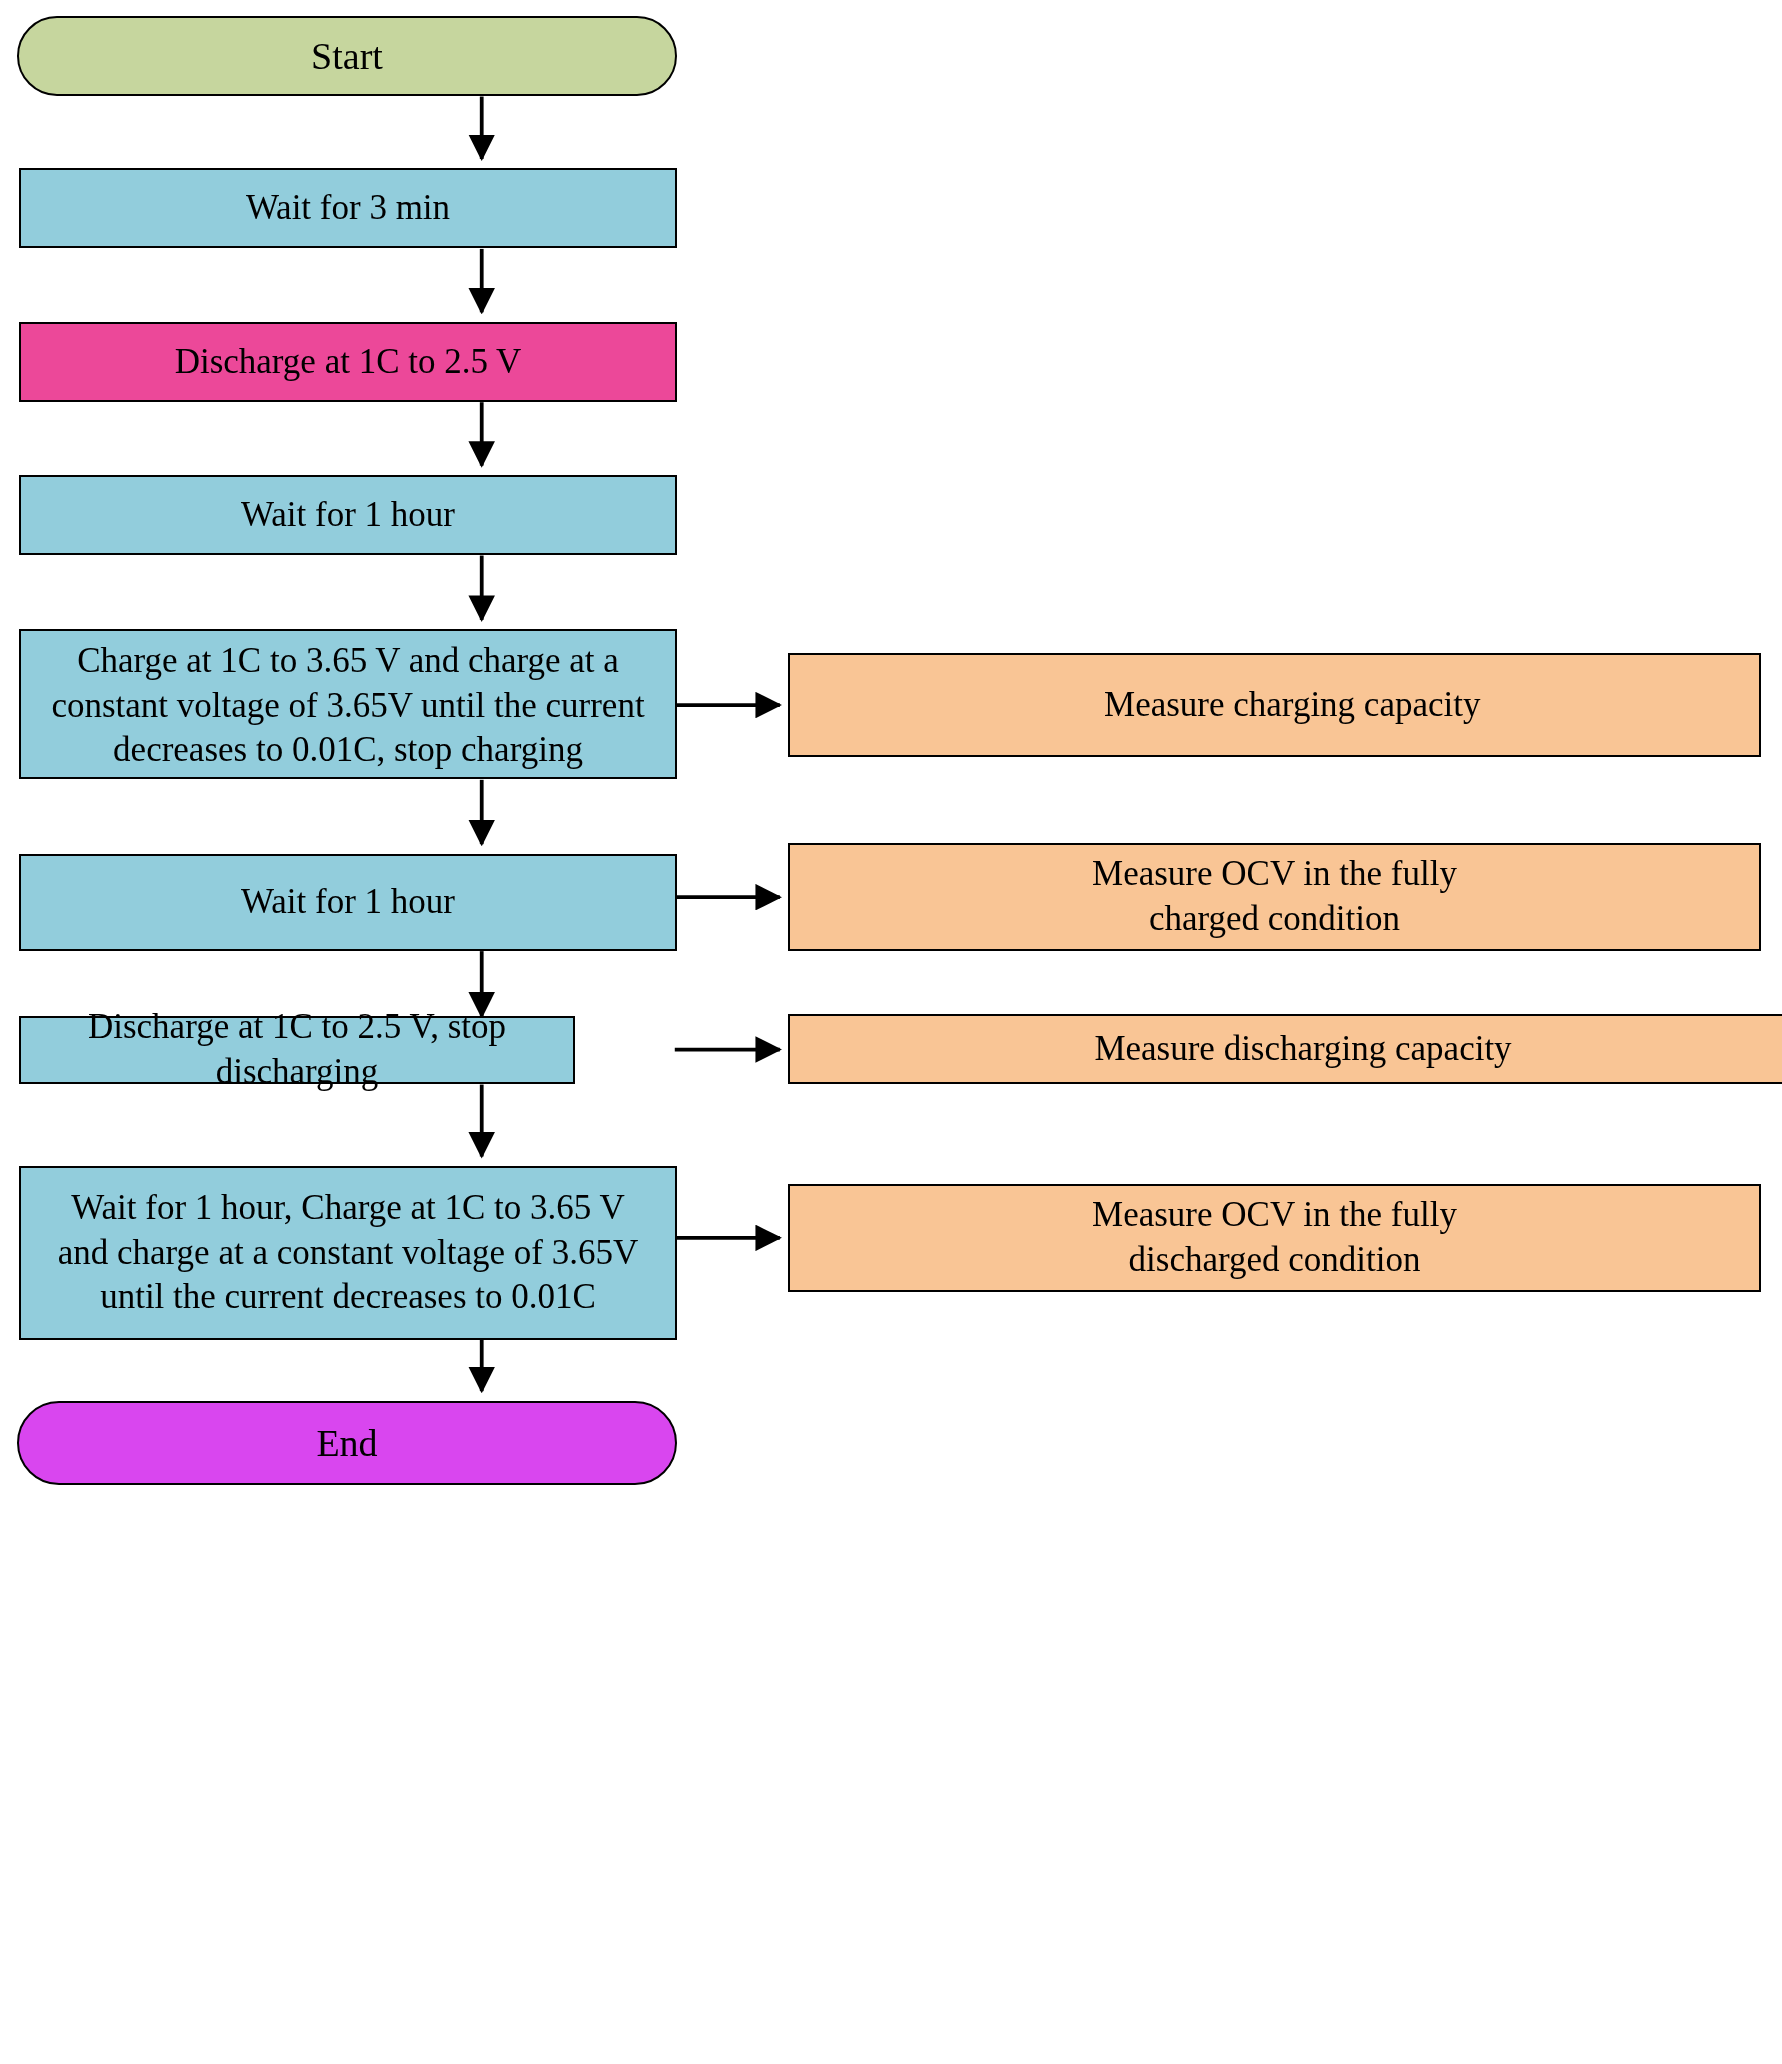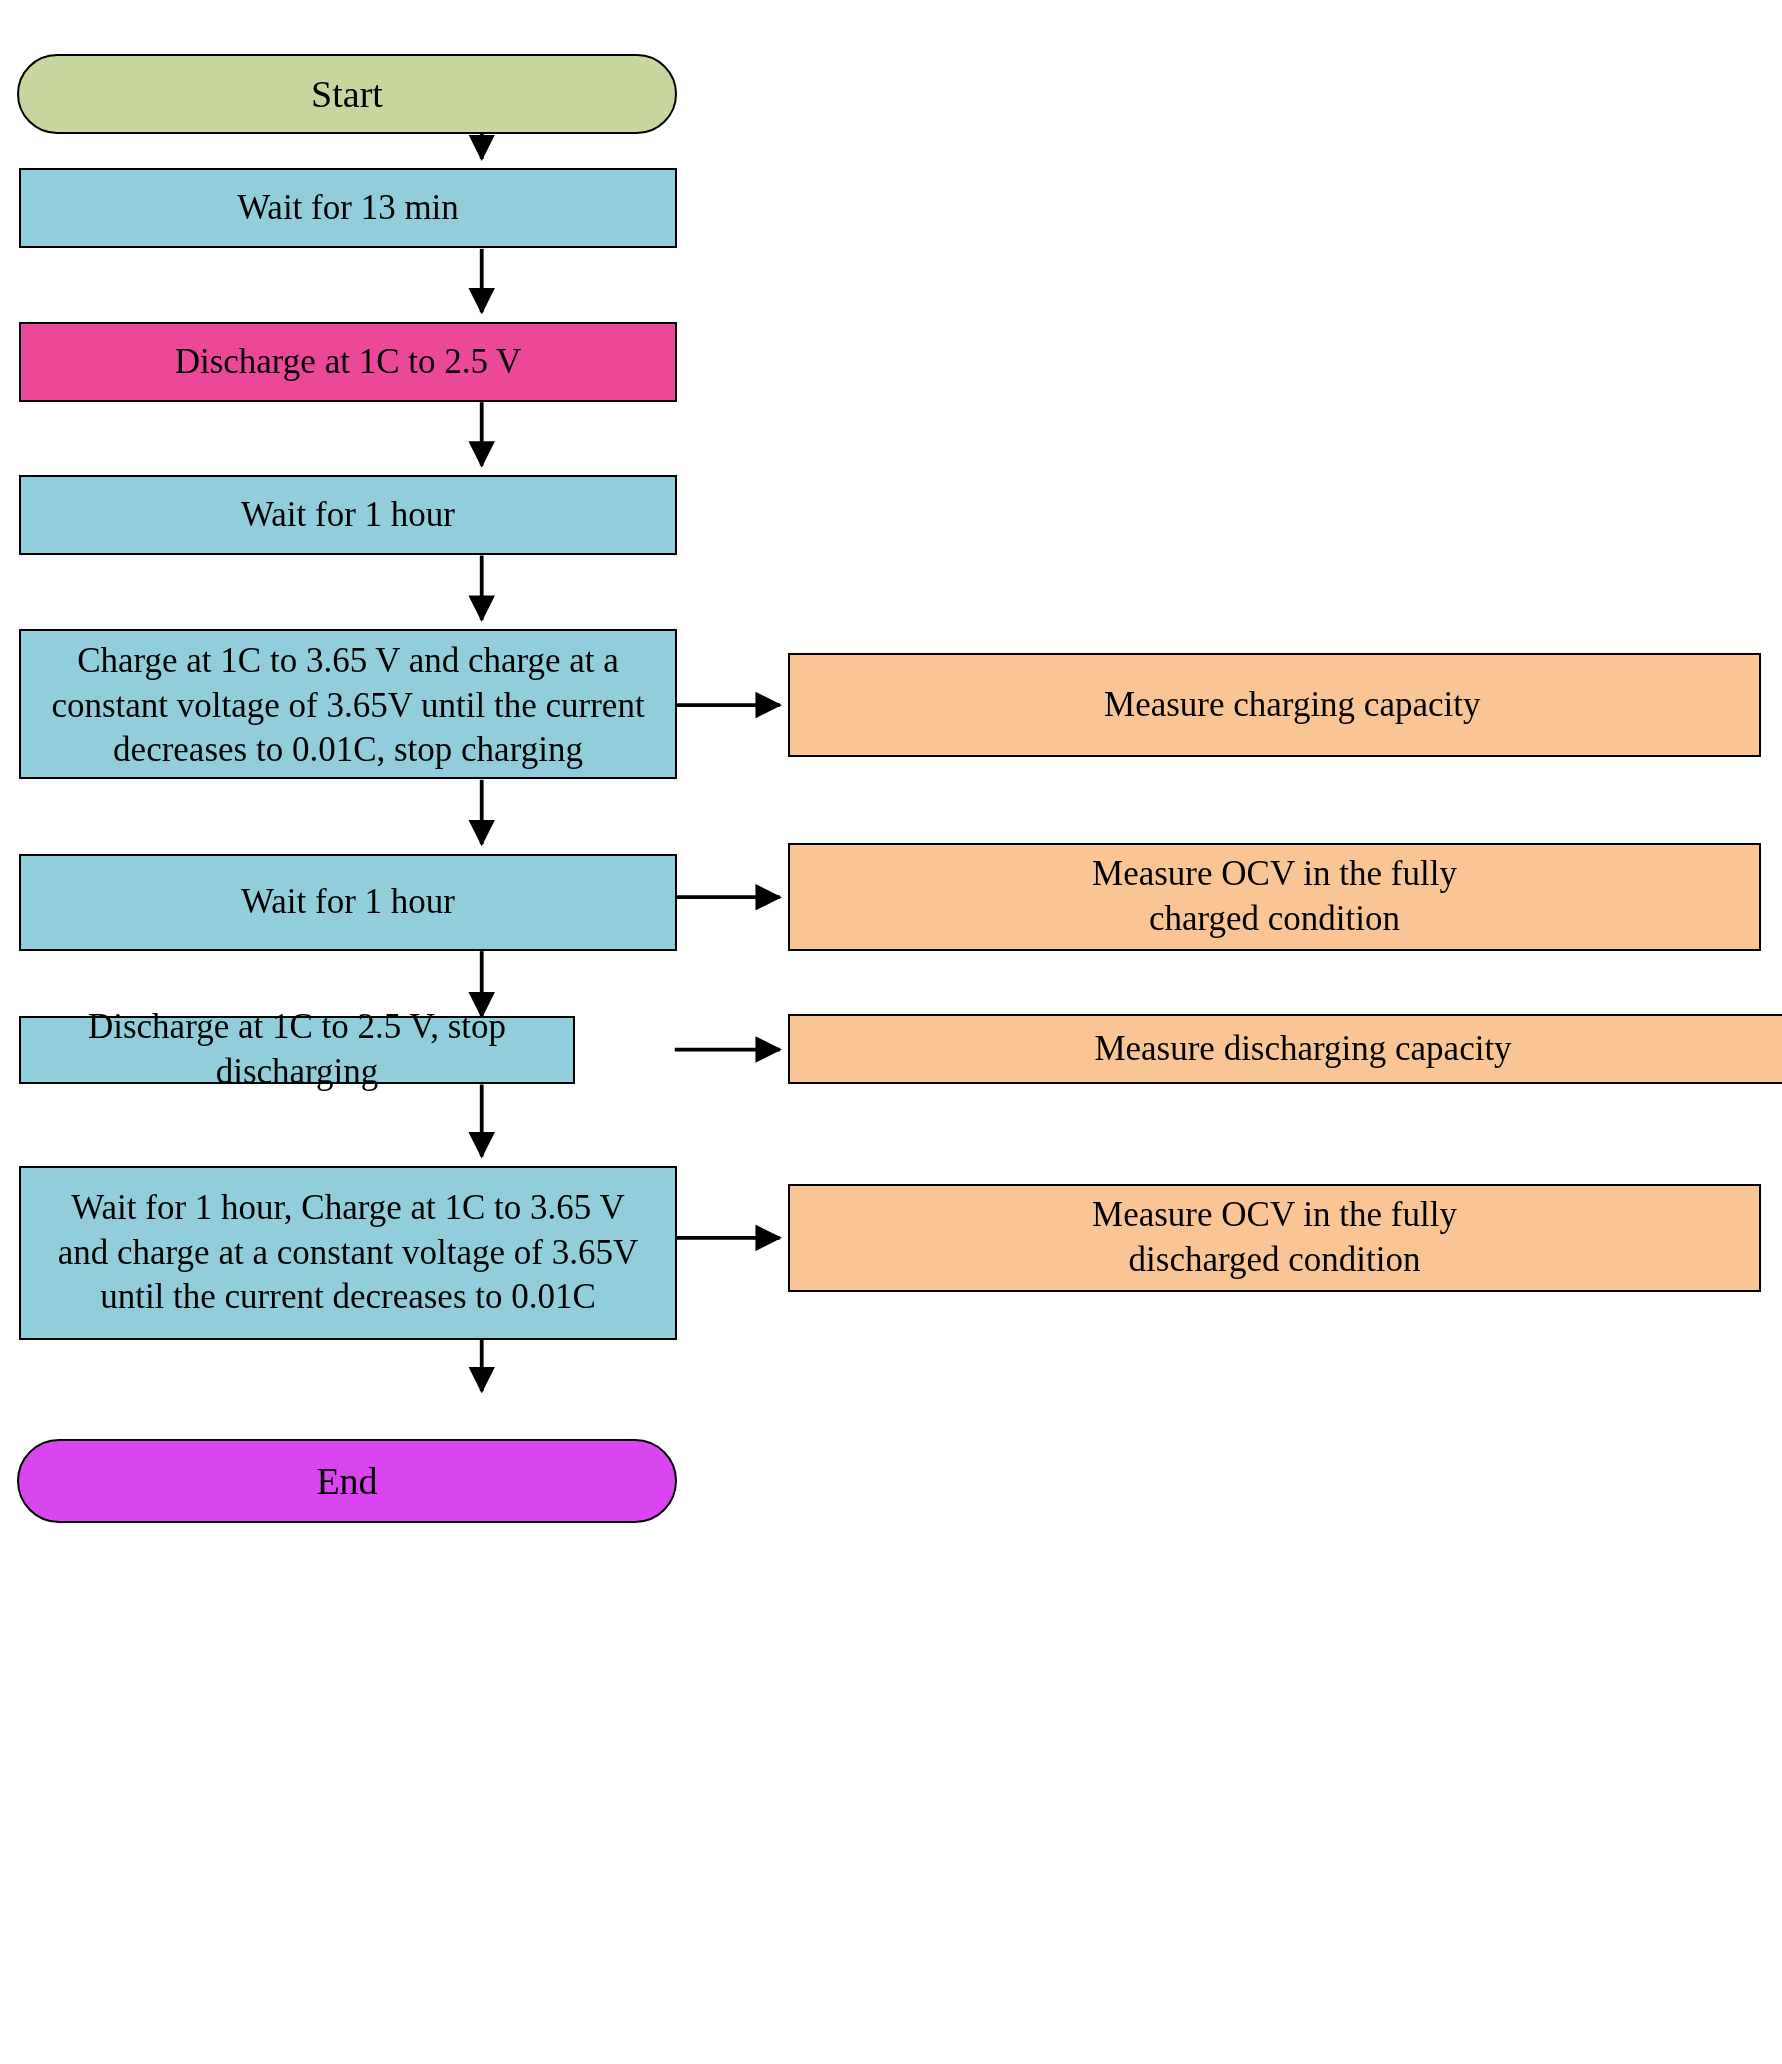--- a/index.html
+++ b/index.html
@@ -35,21 +35,20 @@
     text-align: center;
     border: 2.8px solid #000000;
     color: #000000;
     font-family: "Liberation Serif", "DejaVu Serif", serif;
     line-height: 1.28;
     padding: 3.8px 9.5px;
     z-index: 2;
   }
   .node-terminal {
     border-radius: 9463px;
-    margin-top: 38px;
   }
   .node-process { }
   .node-measure { }
   .label {
     display: block;
     width: 100%;
     white-space: pre-line;
   }
   .fs-lg  { font-size: 38px; }
   .fs-md  { font-size: 35px; }
@@ -79,21 +78,21 @@
     <line x1="713" y1="948" x2="824" y2="948" stroke="#000" stroke-width="4" marker-end="url(#arrow)"></line>
     <line x1="713" y1="1109" x2="824" y2="1109" stroke="#000" stroke-width="4" marker-end="url(#arrow)"></line>
     <line x1="713" y1="1308" x2="824" y2="1308" stroke="#000" stroke-width="4" marker-end="url(#arrow)"></line>
   </svg>
 
   <div class="node node-terminal" style="left:17px; top:16px; width:660px; height:80px; background:#C6D69E;">
     <span class="label fs-lg">Start</span>
   </div>
 
   <div class="node node-process" style="left:19px; top:168px; width:658px; height:80px; background:#92CDDC;">
-    <span class="label fs-md">Wait for 13 min</span>
+    <span class="label fs-md">Wait for 3 min</span>
   </div>
 
   <div class="node node-process" style="left:19px; top:322px; width:658px; height:80px; background:#ec4899;">
     <span class="label fs-md">Discharge at 1C to 2.5 V</span>
   </div>
 
   <div class="node node-process" style="left:19px; top:475px; width:658px; height:80px; background:#92CDDC;">
     <span class="label fs-md">Wait for 1 hour</span>
   </div>
 

